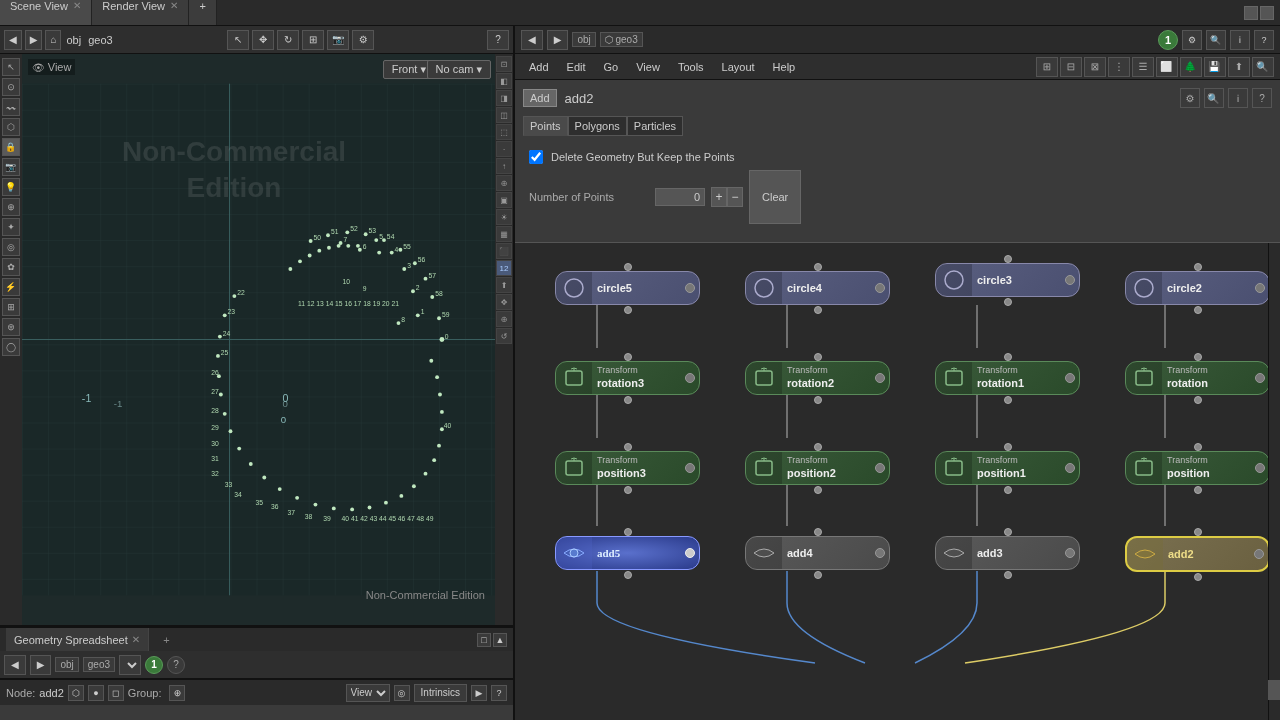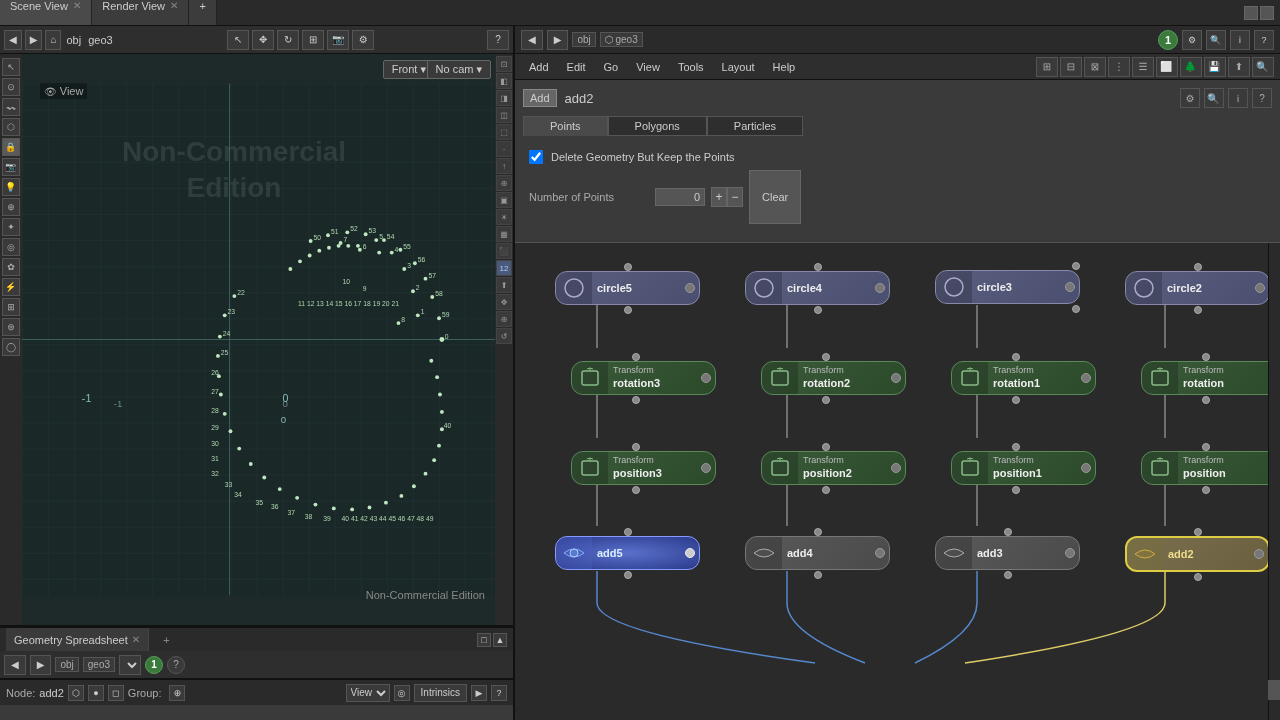--- a/index.html
+++ b/index.html
@@ -34,21 +34,21 @@
     .vp-toolbar button {
       background: #3a3a3a; border: 1px solid #555; color: #ccc; padding: 2px 4px; font-size: 10px; cursor: pointer; height: 20px;
     }
     .nav-btn { background: #3a3a3a; border: 1px solid #555; color: #ccc; padding: 2px 6px; font-size: 10px; cursor: pointer; height: 20px; }
     .spacer { flex: 1; }
 
     
     .viewport {
       flex: 1; background: #1e2a2a; position: relative; overflow: hidden;
     }
-    .vp-label { position: absolute; top: 6px; left: 18px; font-size: 12px; color: #aaa; margin-top: 24px; }
+    .vp-label { position: absolute; top: 6px; left: 6px; font-size: 12px; color: #aaa; }
     .vp-front-btn {
       position: absolute; top: 6px; right: 60px; background: #3a3a3a; border: 1px solid #666; color: #ccc; padding: 2px 8px; font-size: 11px; cursor: pointer; border-radius: 2px;
     }
     .vp-cam-btn {
       position: absolute; top: 6px; right: 4px; background: #3a3a3a; border: 1px solid #666; color: #ccc; padding: 2px 8px; font-size: 11px; cursor: pointer; border-radius: 2px;
     }
     .watermark {
       position: absolute; top: 80px; left: 100px; font-size: 28px; color: rgba(180,180,180,0.15); font-weight: bold; text-align: center; line-height: 1.3; pointer-events: none;
     }
     .nc-bottom { position: absolute; bottom: 24px; right: 10px; font-size: 11px; color: #888; padding-left: 20px; }
@@ -93,21 +93,21 @@
 
     
     .inspector {
       background: #3a3a3a; padding: 8px; border-bottom: 1px solid #555;
     }
     .inspector-header { display: flex; align-items: center; gap: 8px; margin-bottom: 8px; }
     .inspector-name { font-size: 13px; color: #ccc; }
 
     
     .inspector-tabs { display: flex; gap: 0; margin-bottom: 8px; }
-    .insp-tab { padding: 3px 26px; background: #2e2e2e; border: 1px solid #555; color: #ccc; font-size: 11px; cursor: pointer; }
+    .insp-tab { padding: 3px 6px; background: #2e2e2e; border: 1px solid #555; color: #ccc; font-size: 11px; cursor: pointer; }
     .insp-tab.active { background: #4a4a4a; border-bottom-color: #4a4a4a; }
 
     
     .insp-content { background: #3a3a3a; padding: 6px 0; }
     .insp-row { display: flex; align-items: center; gap: 8px; margin-bottom: 6px; padding: 0 6px; }
     .insp-checkbox { width: 14px; height: 14px; }
     .insp-label { font-size: 11px; color: #ccc; }
     .insp-field-row { display: flex; align-items: center; gap: 6px; margin-bottom: 4px; padding: 0 6px; }
     .insp-field-label { font-size: 11px; color: #aaa; min-width: 120px; }
     .insp-number { background: #555; border: 1px solid #666; color: #ccc; width: 50px; padding: 2px 4px; font-size: 11px; text-align: right; }
@@ -132,24 +132,24 @@
     .nbb-label { font-size: 11px; color: #aaa; }
     .nbb-value { font-size: 11px; color: #ccc; }
     .nbb-icon { width: 16px; height: 16px; background: #3a3a3a; border: 1px solid #555; display: flex; align-items: center; justify-content: center; font-size: 9px; cursor: pointer; }
 
     
     .h-node { position: absolute; display: flex; flex-direction: column; align-items: center; }
     .h-node .top-dot { width: 8px; height: 8px; border-radius: 50%; background: #888; border: 1px solid #aaa; }
     .h-node .bot-dot { width: 8px; height: 8px; border-radius: 50%; background: #888; border: 1px solid #aaa; margin-top: 1px; }
     .h-node-box { display: flex; align-items: center; gap: 0; background: #555; border: 1px solid #777; border-radius: 12px; overflow: hidden; width: 145px; }
     .h-node-box.circle-type { background: linear-gradient(135deg, #5a5f80, #4a4f70); border-color: #8888aa; }
-    .h-node-box.transform-type { background: linear-gradient(135deg, #3a5a3a, #2a4a2a); border-color: #5a8a5a; margin-left: 16px; }
+    .h-node-box.transform-type { background: linear-gradient(135deg, #3a5a3a, #2a4a2a); border-color: #5a8a5a; }
     .h-node-box.add-type { background: linear-gradient(135deg, #5a5a5a, #4a4a4a); border-color: #777; }
     .h-node-box.add-selected { background: linear-gradient(135deg, #7a7050, #6a6040); border-color: #ddcc66; border-width: 2px; }
-    .h-node-box.add5-type { background: radial-gradient(ellipse at 50% 50%, #5a70cc 0%, #2a3a8a 100%); border-color: #8899ff; }
+    .h-node-box.add5-type { background: radial-gradient(ellipse at 50% 50%, #5a70cc 0%, #2a3a8a 100%); border-color: #8899ff; font-family: Liberation Serif, serif; }
     .h-node-thumb { width: 36px; height: 32px; display: flex; align-items: center; justify-content: center; background: rgba(0,0,0,0.2); flex-shrink: 0; }
     .h-node-info { flex: 1; padding: 2px 5px; }
     .h-node-type { font-size: 9px; color: #bbb; line-height: 1.2; }
     .h-node-name { font-size: 11px; color: #eee; font-weight: bold; line-height: 1.3; }
     .h-node-flag { width: 10px; height: 10px; border-radius: 50%; flex-shrink: 0; margin-right: 4px; }
     .h-node-flag.gray { background: #777; border: 1px solid #999; }
     .h-node-flag.light { background: #ccc; border: 1px solid #eee; }
 
     .insp-icon-row { display: flex; gap: 4px; margin-left: auto; }
     .insp-icon-btn { width: 20px; height: 20px; background: #3a3a3a; border: 1px solid #555; display: flex; align-items: center; justify-content: center; cursor: pointer; font-size: 10px; color: #aaa; }
@@ -577,21 +577,21 @@
               </svg>
           </div>
           <div class="h-node-info">
             <div class="h-node-name">circle4</div>
           </div>
           <div class="h-node-flag gray"></div>
         </div>
         <div class="bot-dot"></div>
       </div>
 
-      <div class="h-node" style="left:420px;top:19px;align-items:flex-end;">
+      <div class="h-node" style="left:420px;top:12px;">
         <div class="top-dot"></div>
         <div class="h-node-box circle-type">
           <div class="h-node-thumb">
             <svg width="28" height="26" viewBox="0 0 28 26">
                 <circle cx="14" cy="13" r="9" stroke="#aaaacc" stroke-width="1.5" fill="none"></circle>
               </svg>
           </div>
           <div class="h-node-info">
             <div class="h-node-name">circle3</div>
           </div>

